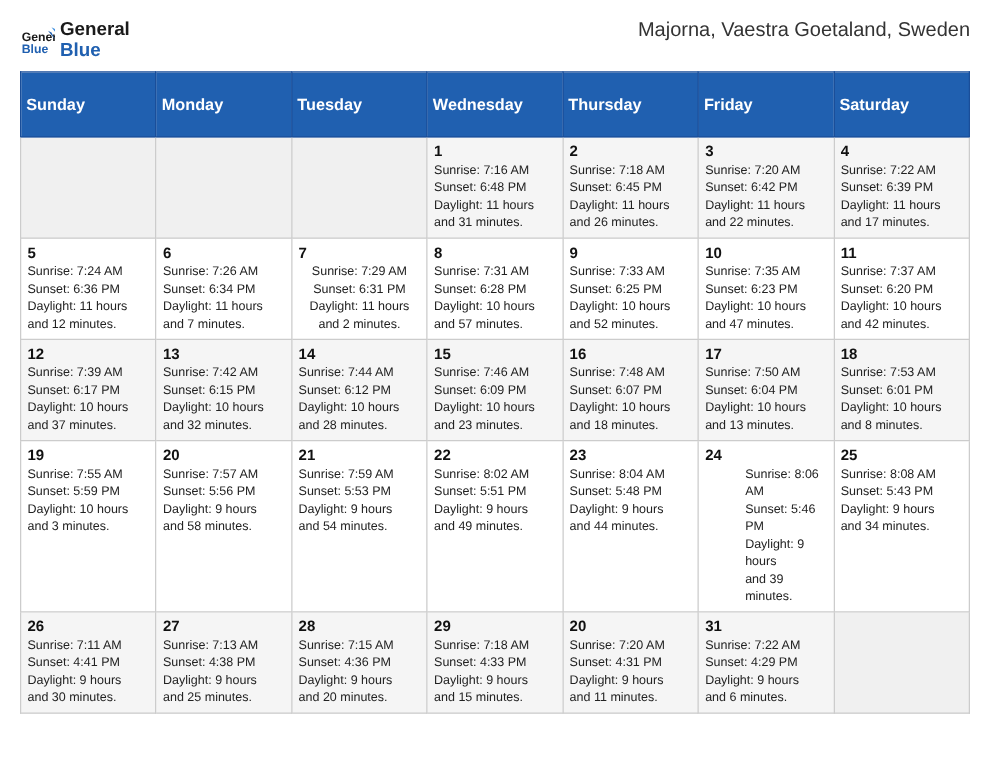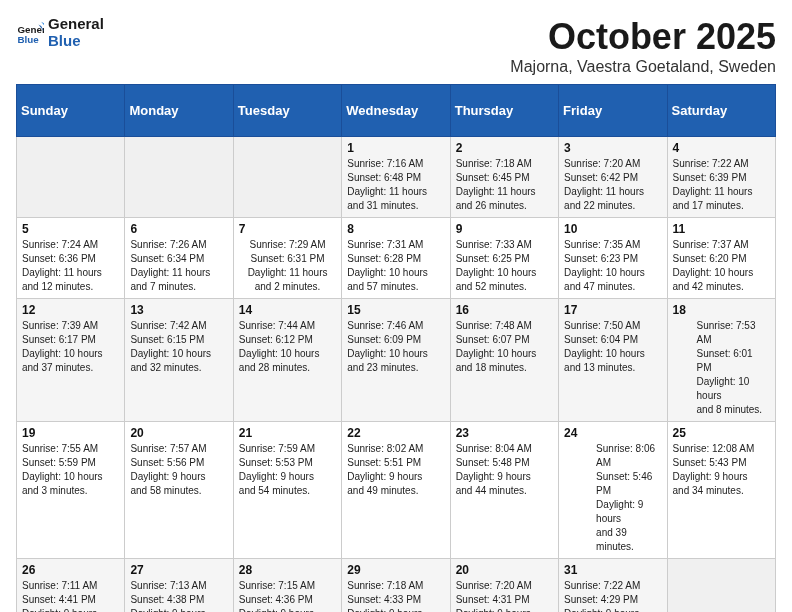--- a/index.html
+++ b/index.html
@@ -93,21 +93,20 @@
       <text x="2" y="34" font-size="14" font-weight="bold" fill="#2060b0">Blue</text>
       <polygon points="32,8 40,18 36,10" fill="#2060b0"></polygon>
       <polygon points="36,4 44,14 40,6" fill="#4090e0"></polygon>
     </svg>
     <div>
       <div style="font-size:15px;font-weight:bold;color:#1a1a1a;line-height:1.1;">General</div>
       <div style="font-size:15px;font-weight:bold;color:#2060b0;line-height:1.1;">Blue</div>
     </div>
   </div>
   <div class="title-area">
-    <div class="calendar-title">October 2025</div>
     <div class="calendar-subtitle">Majorna, Vaestra Goetaland, Sweden</div>
   </div>
 </div>
 
 <table>
   <thead>
     <tr>
     <th>Sunday</th>
         <th>Monday</th>
         <th>Tuesday</th>
@@ -240,21 +239,21 @@
         </td>
         <td>
           <span class="day-number">17</span>
           <div class="day-info" style="white-space: pre-line;">Sunrise: 7:50 AM
 Sunset: 6:04 PM
 Daylight: 10 hours
 and 13 minutes.</div>
         </td>
         <td>
           <span class="day-number">18</span>
-          <div class="day-info" style="white-space: pre-line; margin-left: 24px;">Sunrise: 7:53 AM
+          <div class="day-info" style="white-space: pre-line;">Sunrise: 7:53 AM
 Sunset: 6:01 PM
 Daylight: 10 hours
 and 8 minutes.</div>
         </td>
       </tr>
       <tr>
         <td>
           <span class="day-number">19</span>
           <div class="day-info" style="white-space: pre-line;">Sunrise: 7:55 AM
 Sunset: 5:59 PM
@@ -291,21 +290,21 @@
         </td>
         <td>
           <span class="day-number">24</span>
           <div class="day-info" style="white-space: pre-line; margin-left: 32px;">Sunrise: 8:06 AM
 Sunset: 5:46 PM
 Daylight: 9 hours
 and 39 minutes.</div>
         </td>
         <td>
           <span class="day-number">25</span>
-          <div class="day-info" style="white-space: pre-line;">Sunrise: 12:08 AM
+          <div class="day-info" style="white-space: pre-line;">Sunrise: 8:08 AM
 Sunset: 5:43 PM
 Daylight: 9 hours
 and 34 minutes.</div>
         </td>
       </tr>
       <tr>
         <td>
           <span class="day-number">26</span>
           <div class="day-info" style="white-space: pre-line;">Sunrise: 7:11 AM
 Sunset: 4:41 PM

